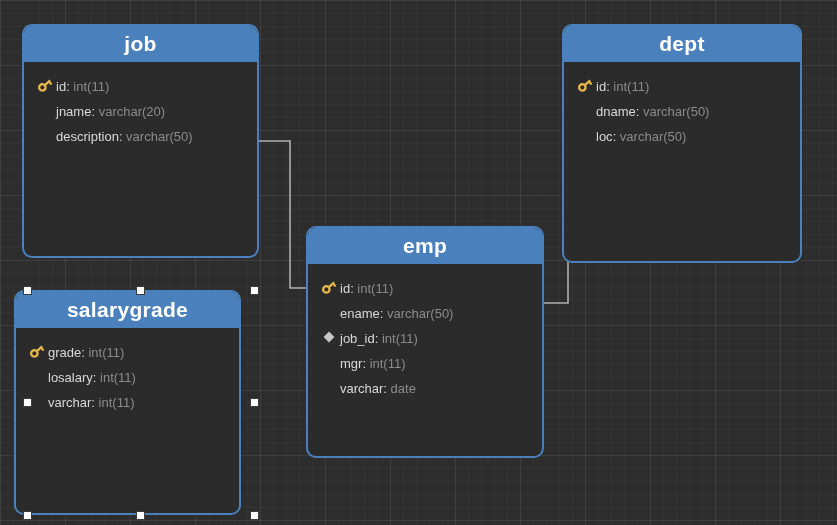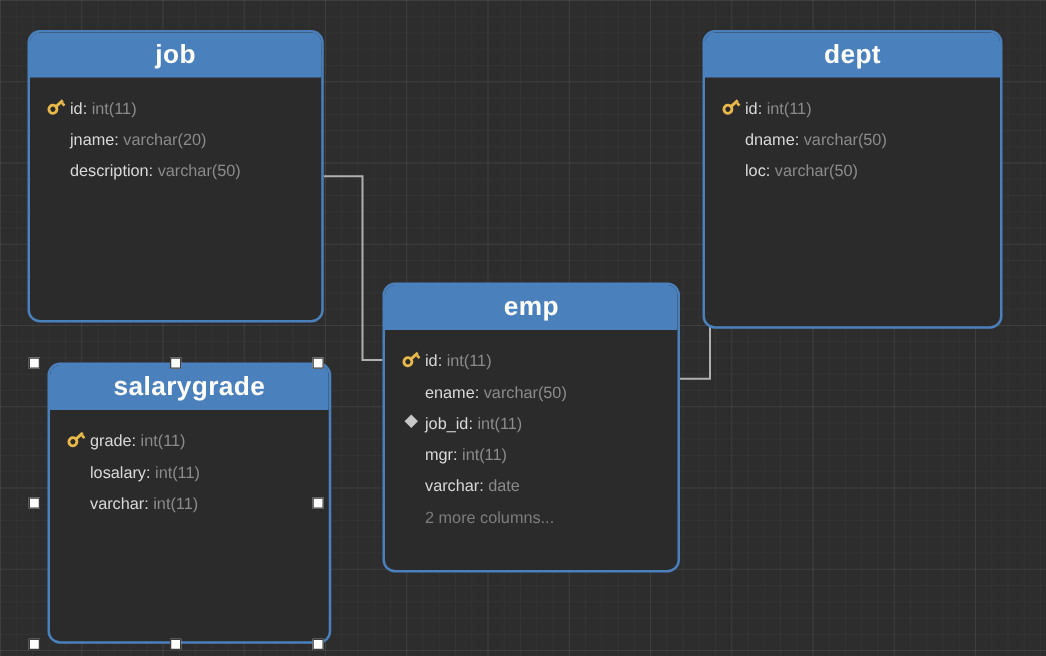--- a/index.html
+++ b/index.html
@@ -189,27 +189,23 @@
             <span class="col-text"><span>job_id</span>: <span class="ctype">int(11)</span></span>
           </div>
           <div class="col-row">
             <span class="col-icon"></span>
             <span class="col-text"><span>mgr</span>: <span class="ctype">int(11)</span></span>
           </div>
           <div class="col-row">
             <span class="col-icon"></span>
             <span class="col-text"><span>varchar</span>: <span class="ctype">date</span></span>
           </div>
-          <div class="col-row">
-            <span class="col-icon"></span>
-            <span class="col-more">2 more columns...</span>
-          </div>
-        </div>
-      </div>
-      <div class="entity" style="left: 38px; top: 290px; width: 227px; height: 225px;">
+        </div>
+      </div>
+      <div class="entity" style="left: 14px; top: 290px; width: 227px; height: 225px;">
         <div class="entity-header">
           <span>salarygrade</span>
         </div>
         <div class="entity-body">
           <div class="col-row">
             <span class="col-icon">
               <svg width="16" height="16" viewBox="0 0 16 16">
                 <g transform="rotate(-42 8 8)">
                   <circle cx="4.4" cy="8" r="3.2" fill="none" stroke="#e8b84b" stroke-width="2.3"></circle>
                   <rect x="7" y="6.9" width="8" height="2.3" fill="#e8b84b"></rect>

